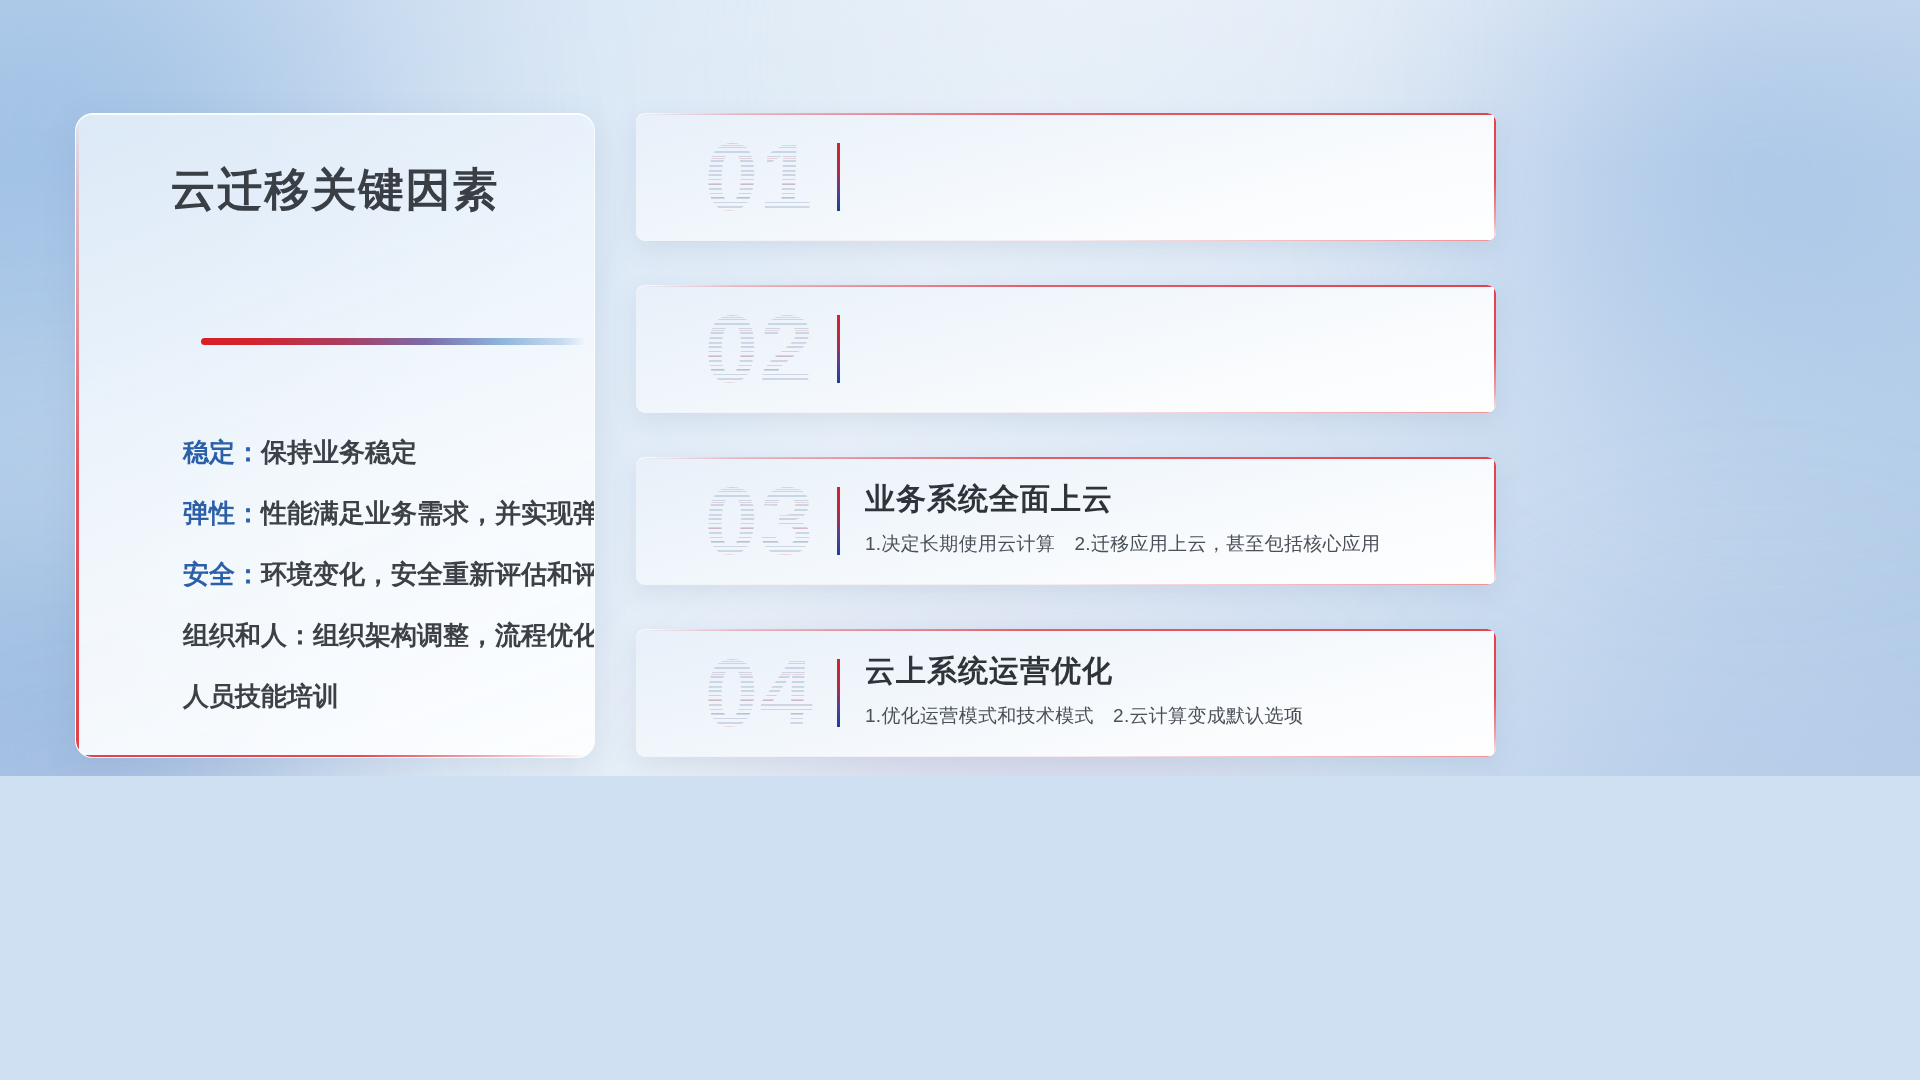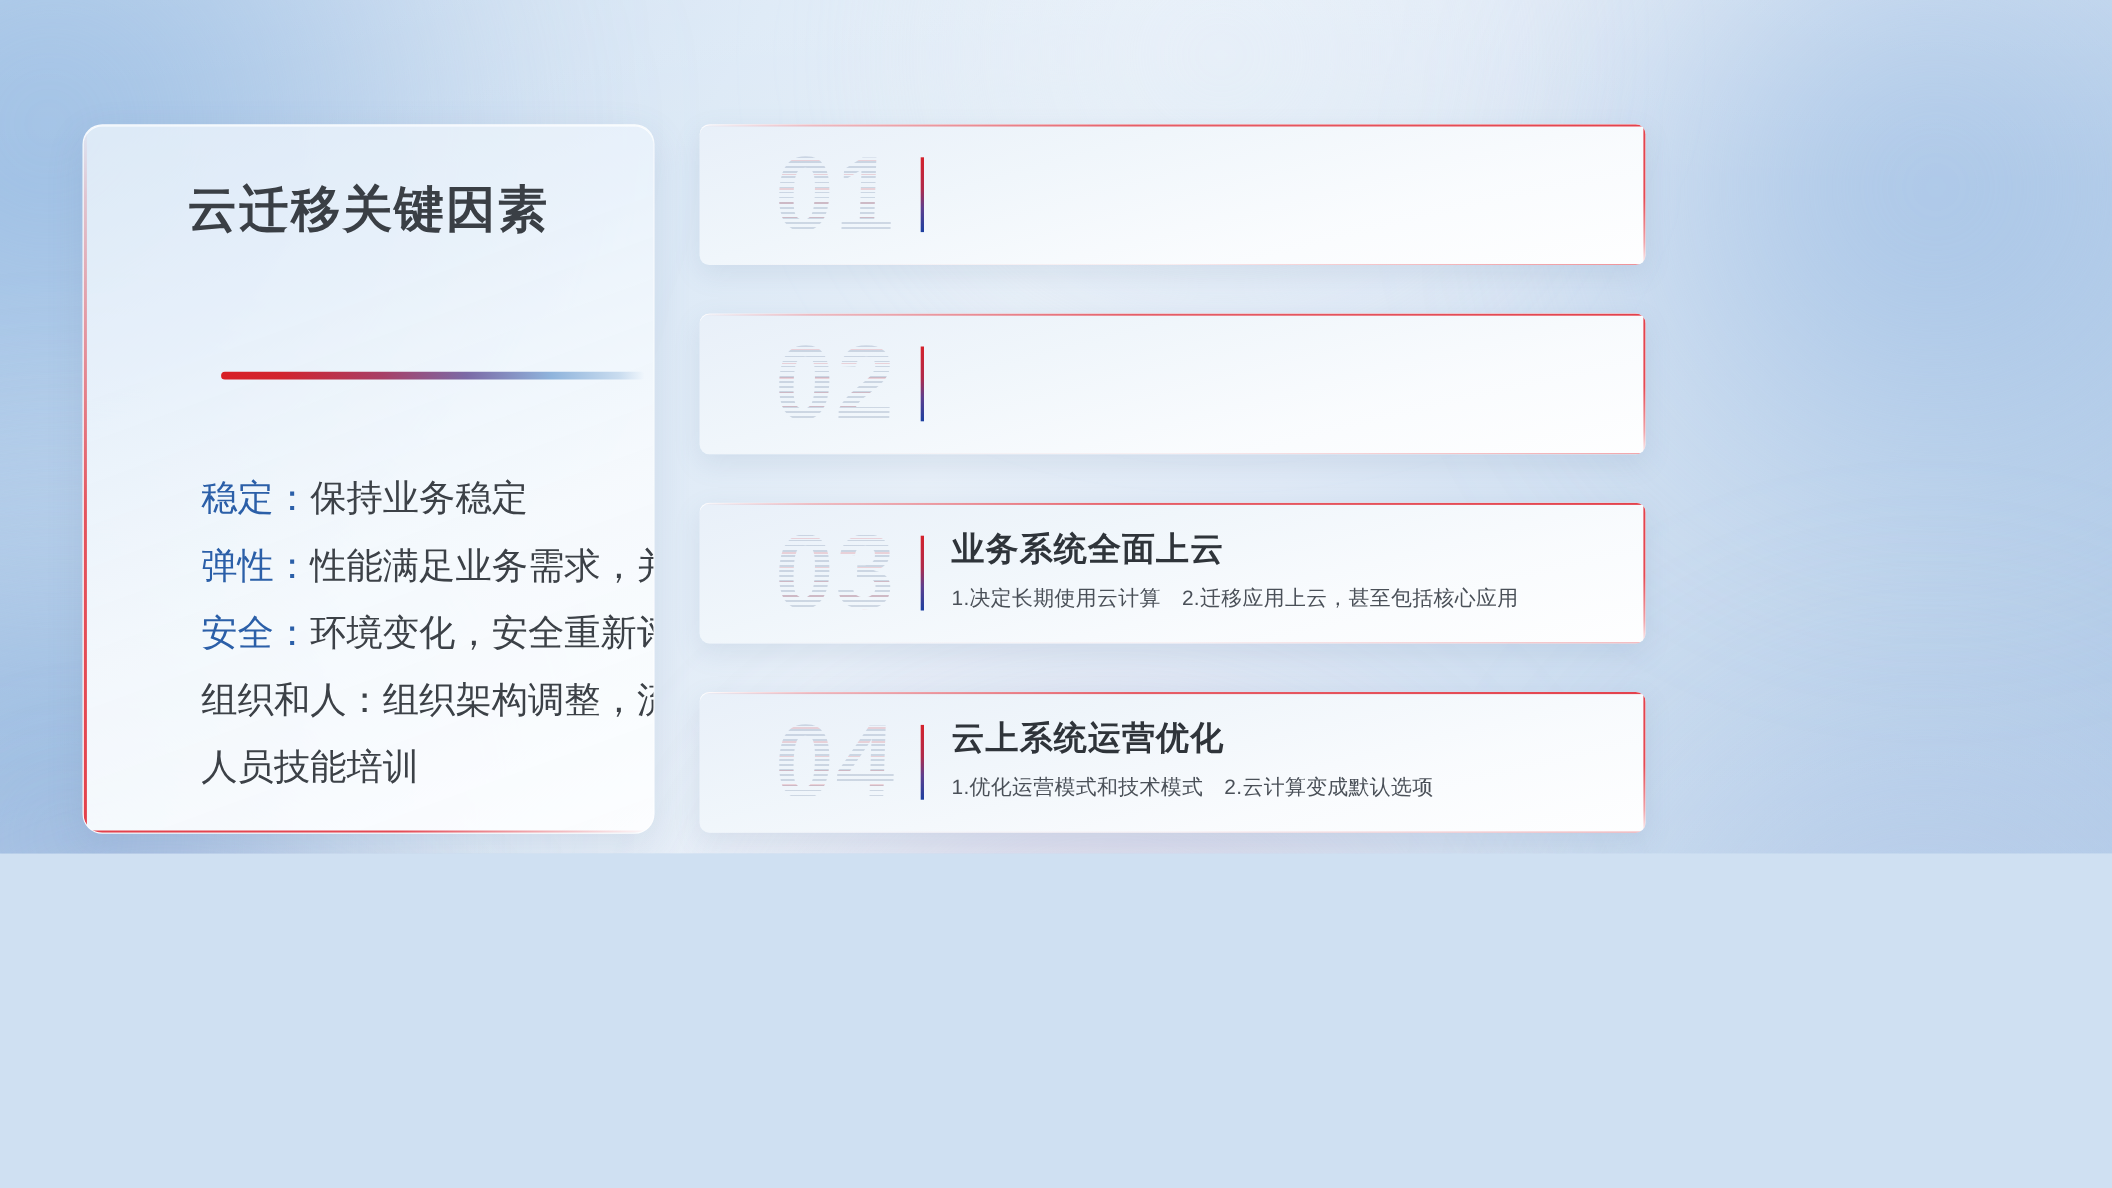--- a/index.html
+++ b/index.html
@@ -50,21 +50,21 @@
   }
   .lc-title{
     position:absolute;left:0;right:0;top:46px;text-align:center;
     font-size:45px;font-weight:700;color:#3a3f45;letter-spacing:2px;
   }
   .lc-rule{
     position:absolute;left:125px;top:224px;width:385px;height:7px;border-radius:4px;
     background:linear-gradient(90deg,#d81f26 0%,#d2242e 14%,#a83f66 38%,#7b6aa6 58%,#8fb4dc 78%,#c9dcef 94%,rgba(201,220,239,0) 100%);
   }
   .lc-list{position:absolute;left:107px;top:308px;right:24px;}
-  .lc-line{font-size:33px;line-height:61px;color:#3c4147;white-space:nowrap;}
+  .lc-line{font-size:26px;line-height:61px;color:#3c4147;white-space:nowrap;font-weight:bold;}
   .lc-line .k{color:#2b5fa8;}
   .lc-line.cont{color:#3c4147;}
 
   
   .r-card{
     position:absolute;left:636px;width:860px;height:128px;border-radius:9px;
     background:linear-gradient(165deg,rgba(233,240,249,.93) 0%,rgba(240,246,251,.95) 32%,rgba(250,252,254,.97) 68%,rgba(255,255,255,.98) 100%);
     box-shadow:0 8px 24px rgba(92,122,162,.13), inset 0 1px 0 rgba(255,255,255,.9);
     overflow:hidden;
   }

